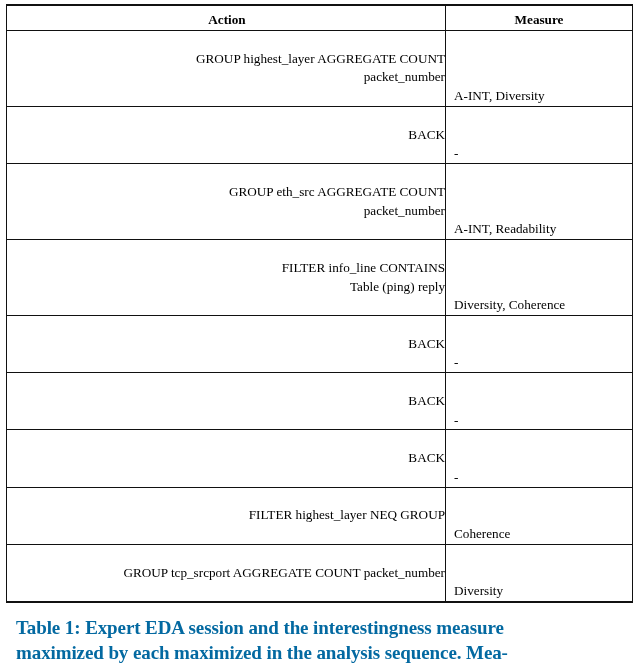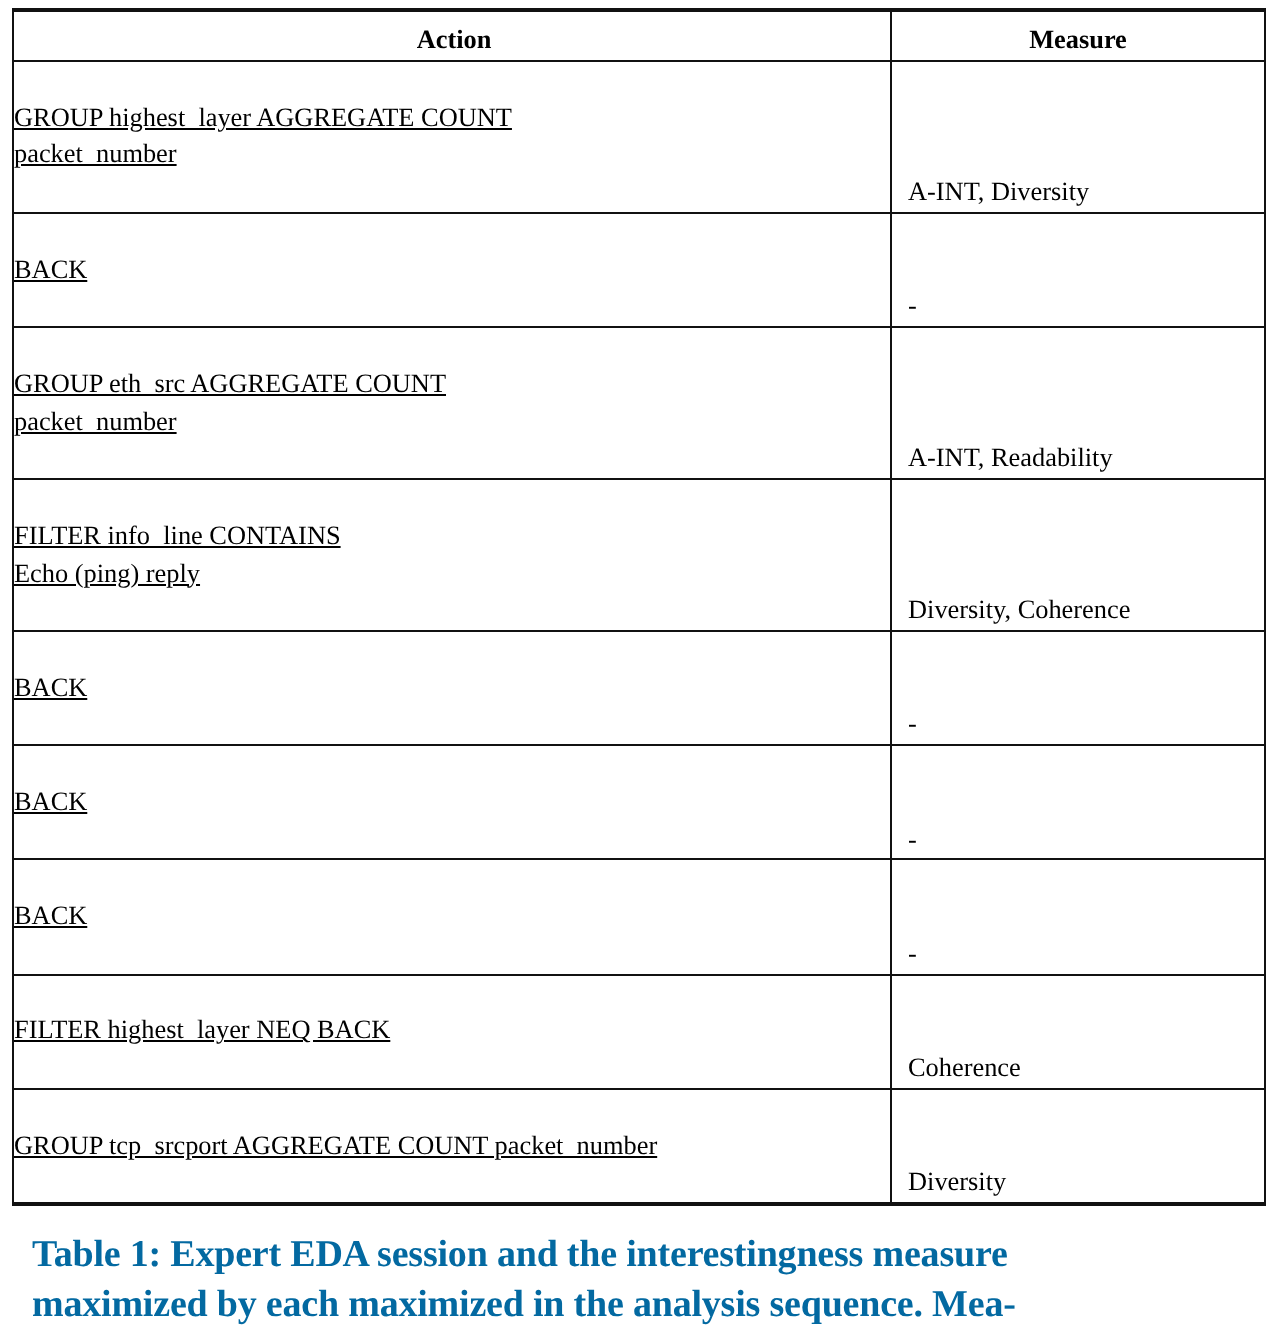--- a/index.html
+++ b/index.html
@@ -72,23 +72,22 @@
     text-align: left;
     padding: 0 8px 4px 10px;
   }
   .th-measure .cellpad {
     text-align: left;
     padding: 0 8px 4px 8px;
   }
 
   
   .td-action .cellpad {
-    text-align: left;
+    text-align: right;
     padding: 12px 8px 6px 10px;
-    text-decoration: underline;
   }
   .td-measure .cellpad {
     text-align: left;
     padding: 12px 10px 6px 8px;
     white-space: nowrap;
   }
 
   .cellpad .line {
     display: block;
     white-space: pre;
@@ -144,37 +143,37 @@
           </tr>
           <tr class="one-line">
             <td class="td-action"><span class="cellpad"><span class="line">BACK</span></span></td>
             <td class="td-measure"><span class="cellpad">-</span></td>
           </tr>
           <tr class="two-line">
             <td class="td-action"><span class="cellpad"><span class="line">GROUP eth_src AGGREGATE COUNT</span><span class="line">packet_number</span></span></td>
             <td class="td-measure"><span class="cellpad">A-INT, Readability</span></td>
           </tr>
           <tr class="two-line">
-            <td class="td-action"><span class="cellpad"><span class="line">FILTER info_line CONTAINS</span><span class="line">Echo (ping) reply</span></span></td>
+            <td class="td-action"><span class="cellpad"><span class="line">FILTER info_line CONTAINS</span><span class="line">Table (ping) reply</span></span></td>
             <td class="td-measure"><span class="cellpad">Diversity, Coherence</span></td>
           </tr>
           <tr class="one-line">
             <td class="td-action"><span class="cellpad"><span class="line">BACK</span></span></td>
             <td class="td-measure"><span class="cellpad">-</span></td>
           </tr>
           <tr class="one-line">
             <td class="td-action"><span class="cellpad"><span class="line">BACK</span></span></td>
             <td class="td-measure"><span class="cellpad">-</span></td>
           </tr>
           <tr class="one-line">
             <td class="td-action"><span class="cellpad"><span class="line">BACK</span></span></td>
             <td class="td-measure"><span class="cellpad">-</span></td>
           </tr>
           <tr class="one-line">
-            <td class="td-action"><span class="cellpad"><span class="line">FILTER highest_layer NEQ BACK</span></span></td>
+            <td class="td-action"><span class="cellpad"><span class="line">FILTER highest_layer NEQ GROUP</span></span></td>
             <td class="td-measure"><span class="cellpad">Coherence</span></td>
           </tr>
           <tr class="one-line">
             <td class="td-action"><span class="cellpad"><span class="line">GROUP tcp_srcport AGGREGATE COUNT packet_number</span></span></td>
             <td class="td-measure"><span class="cellpad">Diversity</span></td>
           </tr>
         </tbody>
     </table>
   </div>
 

